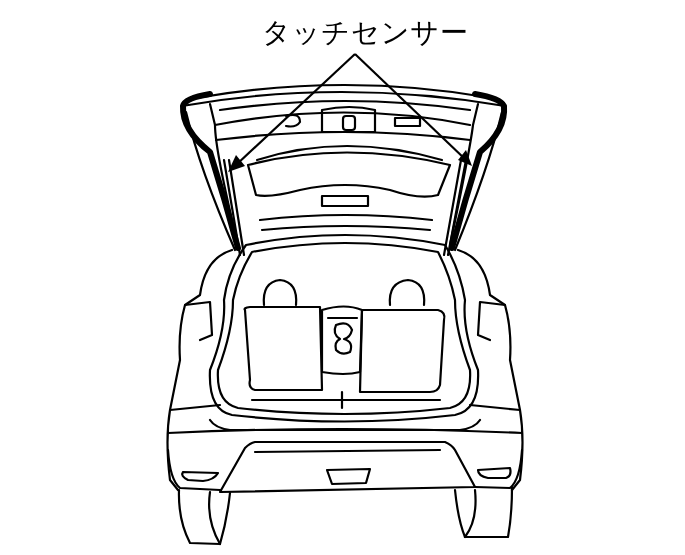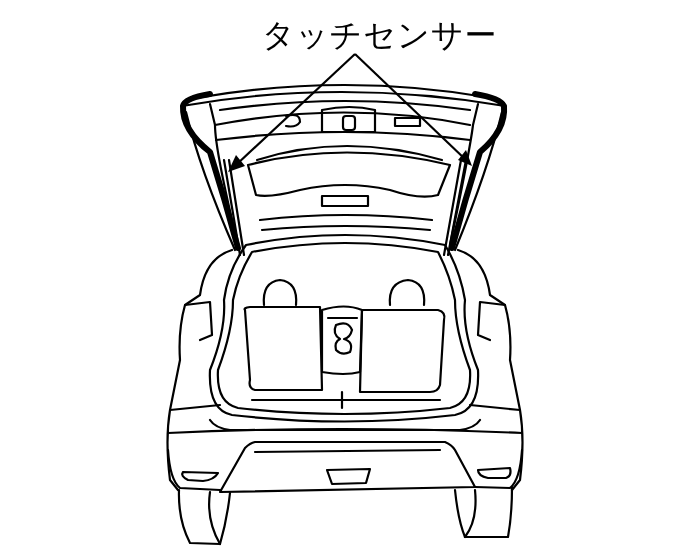--- a/index.html
+++ b/index.html
@@ -1,19 +1,19 @@
 <!DOCTYPE html>
 <html><head>
 <meta charset="utf-8">
 <style>
   html, body { margin: 0; padding: 0; background: #ffffff; }
   body { width: 685px; height: 555px; position: relative; overflow: hidden; }
   .label {
     position: absolute; left: 262px; top: 14px;
-    font-family: "DejaVu Sans", sans-serif; font-size: 32px; color: #000;
+    font-family: "DejaVu Sans", sans-serif; font-size: 28px; color: #000;
     letter-spacing: 1px; white-space: nowrap;
   }
   svg { position: absolute; left: 0; top: 0; }
   .ln { fill: none; stroke: #000; stroke-width: 2.2; stroke-linejoin: round; stroke-linecap: round; }
   .thick { fill: none; stroke: #000; stroke-width: 6; stroke-linecap: round; stroke-linejoin: round; }
 </style>
 </head>
 <body>
 
 <div class="label">タッチセンサー</div>

